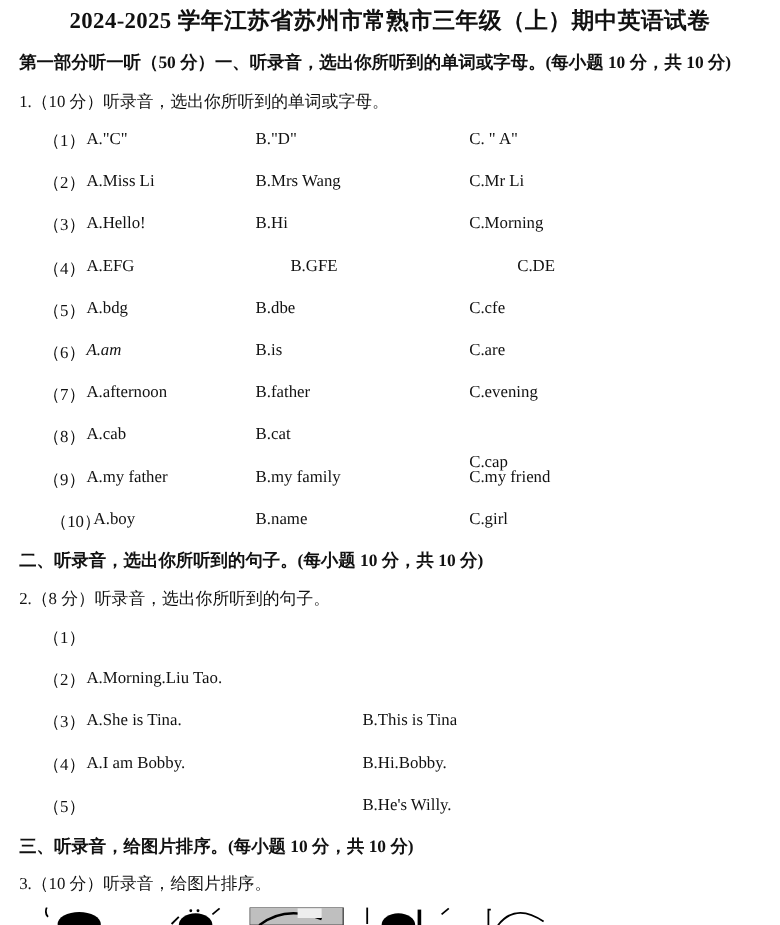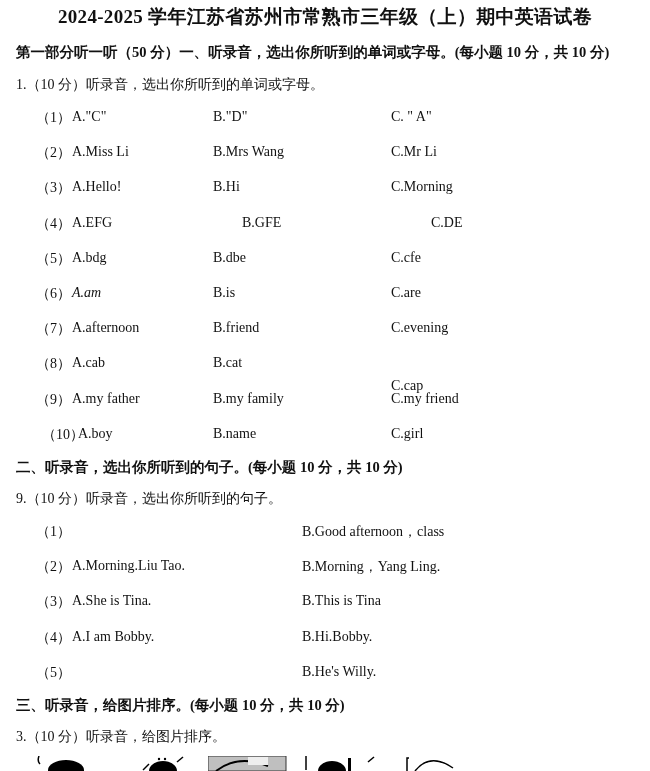--- a/index.html
+++ b/index.html
@@ -63,21 +63,21 @@
     </div>
     <div class="row" style="top: 285px; left: 0px; width: 650px; height: 18px;">
       <span style="left: 36px;">（6）</span>
       <span style="left: 72px; font-style: italic;">A.am</span>
       <span style="left: 213px;">B.is</span>
       <span style="left: 391px;">C.are</span>
     </div>
     <div class="row" style="top: 320.2px; left: 0px; width: 650px; height: 18px;">
       <span style="left: 36px;">（7）</span>
       <span style="left: 72px;">A.afternoon</span>
-      <span style="left: 213px;">B.friend</span>
+      <span style="left: 213px;">B.father</span>
       <span style="left: 391px;">C.evening</span>
     </div>
     <div class="row" style="top: 355.4px; left: 0px; width: 650px; height: 18px;">
       <span style="left: 36px;">（8）</span>
       <span style="left: 72px;">A.cab</span>
       <span style="left: 213px; font-family: Liberation Serif, serif;">B.cat</span>
       <span style="left: 391px; margin-top: 23px;">C.cap</span>
     </div>
     <div class="row" style="top: 390.6px; left: 0px; width: 650px; height: 18px;">
       <span style="left: 36px;">（9）</span>
@@ -87,31 +87,29 @@
     </div>
     <div class="row" style="top: 425.8px; left: 0px; width: 650px; height: 18px;">
       <span style="left: 42px;">（10）</span>
       <span style="left: 78px;">A.boy</span>
       <span style="left: 213px;">B.name</span>
       <span style="left: 391px;">C.girl</span>
     </div>
   </div>
 
 <div class="section-head" style="top:458px">二、听录音，选出你所听到的句子。(每小题 10 分，共 10 分)</div>
-<div class="question" style="top:490px">9.（10 分）听录音，选出你所听到的句子。</div>
+<div class="question" style="top:490px">2.（8 分）听录音，选出你所听到的句子。</div>
 
 <div id="p2rows">
     <div class="row" style="top: 523px; left: 0px; width: 650px; height: 18px;">
       <span style="left: 36px;">（1）</span>
-      <span style="left: 302px;">B.Good afternoon，class</span>
     </div>
     <div class="row" style="top: 558.2px; left: 0px; width: 650px; height: 18px;">
       <span style="left: 36px;">（2）</span>
       <span style="left: 72px;">A.Morning.Liu Tao.</span>
-      <span style="left: 302px;">B.Morning，Yang Ling.</span>
     </div>
     <div class="row" style="top: 593.4px; left: 0px; width: 650px; height: 18px;">
       <span style="left: 36px;">（3）</span>
       <span style="left: 72px;">A.She is Tina.</span>
       <span style="left: 302px;">B.This is Tina</span>
     </div>
     <div class="row" style="top: 628.6px; left: 0px; width: 650px; height: 18px;">
       <span style="left: 36px;">（4）</span>
       <span style="left: 72px;">A.I am Bobby.</span>
       <span style="left: 302px;">B.Hi.Bobby.</span>

